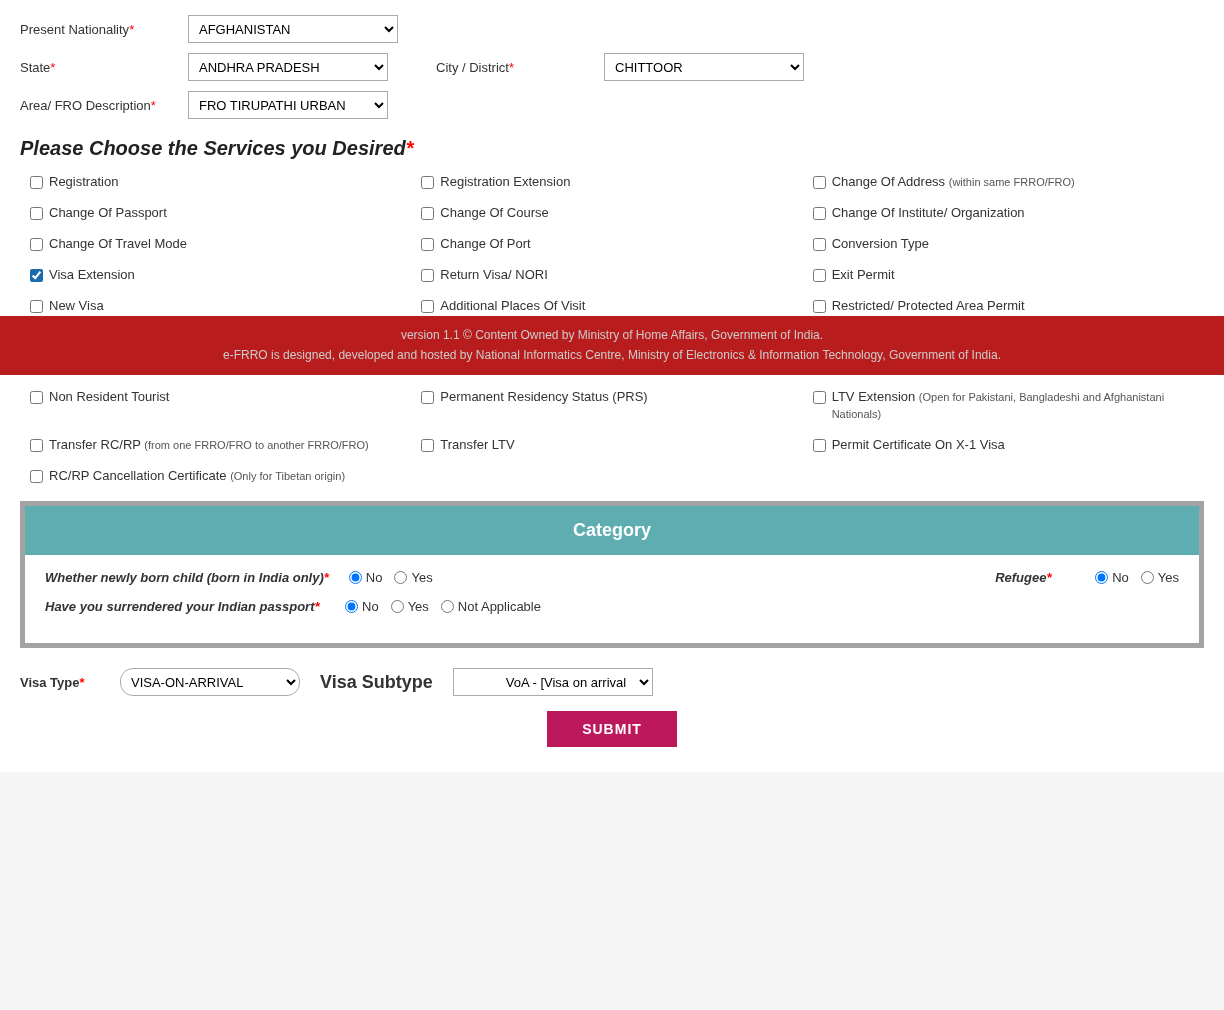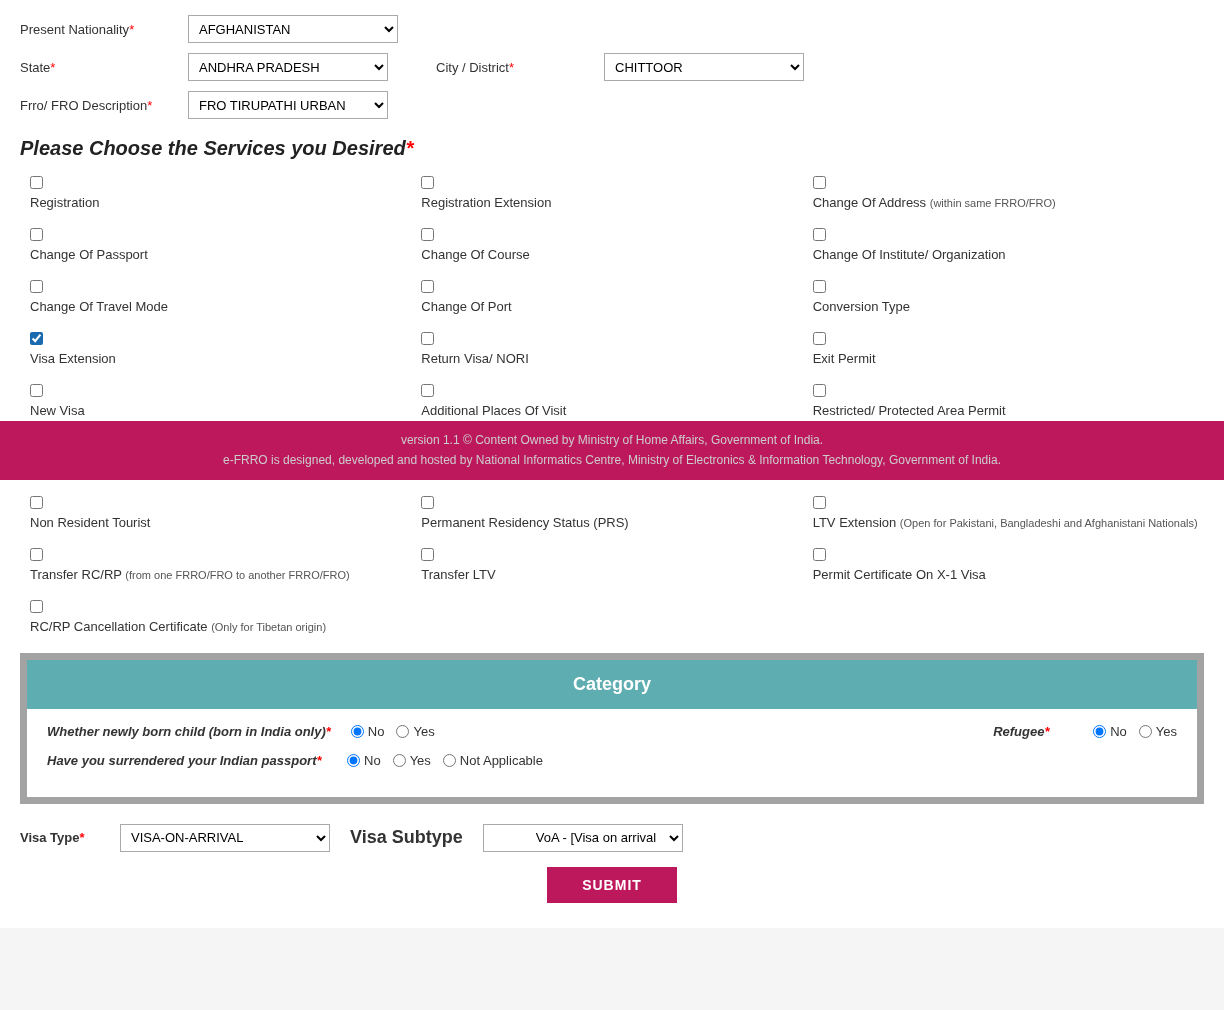--- a/index.html
+++ b/index.html
@@ -61,36 +61,35 @@
       grid-template-columns: 1fr 1fr 1fr;
       gap: 10px 0;
       margin-left: 10px;
     }
     .service-item {
       display: flex;
       align-items: flex-start;
       gap: 6px;
       font-size: 13px;
       padding: 2px 0;
-      flex-direction: column;
     }
     .service-item input[type="checkbox"] {
       margin-top: 2px;
       cursor: pointer;
     }
     .service-item.checked-item input[type="checkbox"] {
       accent-color: #1a6aaf;
     }
     .service-label { line-height: 1.3; }
     .service-sublabel {
       font-size: 11px;
       color: #555;
     }
     .footer-bar {
-      background: #be185d;
+      background: #b91c1c;
       color: #ccc;
       text-align: center;
       padding: 10px 20px;
       font-size: 12px;
       line-height: 1.6;
       margin: 0 -20px;
     }
     .cat-row {
       display: flex;
       align-items: center;
@@ -133,21 +132,21 @@
       align-items: center;
       gap: 20px;
       margin: 15px 0 10px 0;
       flex-wrap: wrap;
     }
     .visa-label {
       font-size: 13px;
       font-weight: 600;
       min-width: 80px;
     }
-    .select-visa { width: 210px; }
+    .select-visa { width: 180px; border-radius: 13px; }
     .select-subtype { width: 200px; padding-left: 48px; }
     .subtype-label {
       font-size: 18px;
       font-weight: 600;
     }
     .submit-row {
       display: flex;
       justify-content: center;
       margin: 15px 0 10px 0;
     }
@@ -155,21 +154,21 @@
       background: #be185d;
       color: #fff;
       border: none;
       padding: 10px 35px;
       font-size: 14px;
       font-weight: bold;
       letter-spacing: 1px;
       cursor: pointer;
     }
     .cat-box {
-      border: 7px solid #a3a3a3;
+      border: 5px solid #a3a3a3;
     }
     .cat-header-row {
       background: #5eadb0;
       padding: 14px 20px;
     }
     .cat-header-title {
       color: #fff;
       font-size: 18px;
       font-weight: bold;
       text-align: center;
@@ -204,21 +203,21 @@
         <span>City / District</span><span class="required-star">*</span>
       </span>
       <select class="select-city">
         <option>CHITTOOR</option>
       </select>
     </div>
   </div>
 
   <div class="form-row">
     <span class="field-label">
-      <span>Frro/ FRO Description</span><span class="required-star">*</span>
+      <span>Area/ FRO Description</span><span class="required-star">*</span>
     </span>
     <select class="select-frro">
       <option>FRO TIRUPATHI URBAN</option>
     </select>
   </div>
 
   <div class="section-title">
     <span>Please Choose the Services you Desired</span><span class="required-star">*</span>
   </div>
 

